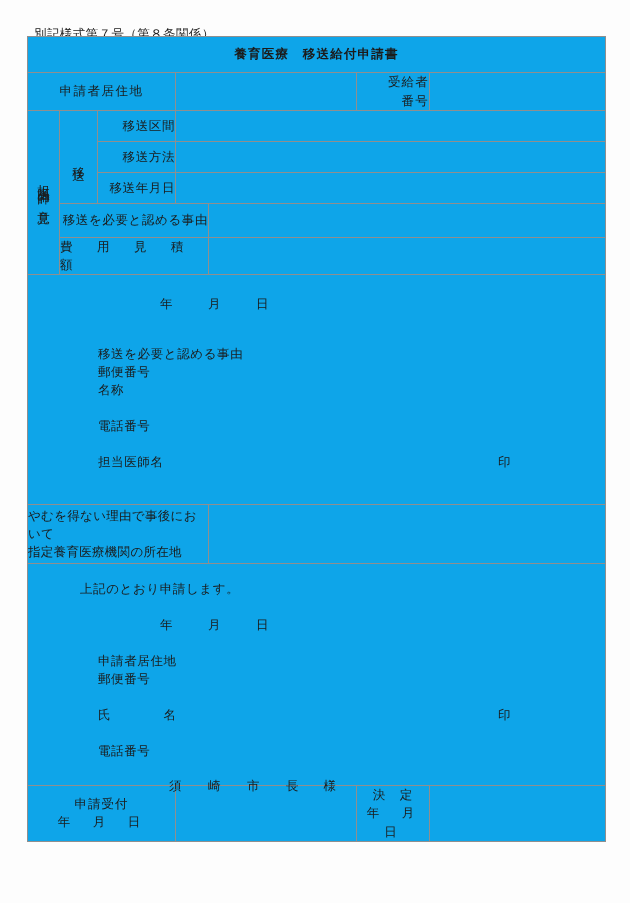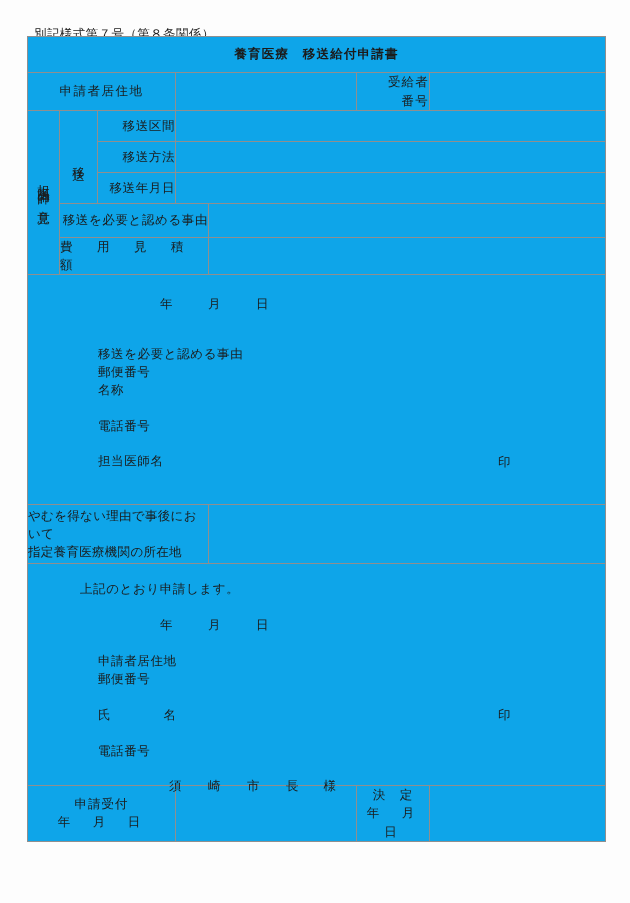--- a/index.html
+++ b/index.html
@@ -232,21 +232,21 @@
     <tr>
       <td class="block-cell" colspan="7">
         <div class="block-inner blk-doctor">
           <div class="ln ymd" style="left:132px; top:20px;">
             <i>年</i><i>月</i><i>日</i>
           </div>
           <div class="ln" style="left:70px; top:70px;">移送を必要と認める事由</div>
           <div class="ln" style="left:70px; top:88px;">郵便番号</div>
           <div class="ln" style="left:70px; top:106px;">名称</div>
           <div class="ln" style="left:70px; top:142px;">電話番号</div>
-          <div class="ln" style="left:70px; top:178px;font-family:Liberation Mono, monospace;">担当医師名</div>
+          <div class="ln" style="left:70px; top:178px;">担当医師名</div>
           <div class="seal" style="left:470px; top:178px;">印</div>
         </div>
       </td>
     </tr>
 
     <tr>
       <td class="late-label" colspan="4">
         <span>やむを得ない理由で事後において</span><br>
         <span>指定養育医療機関の所在地</span>
       </td>

